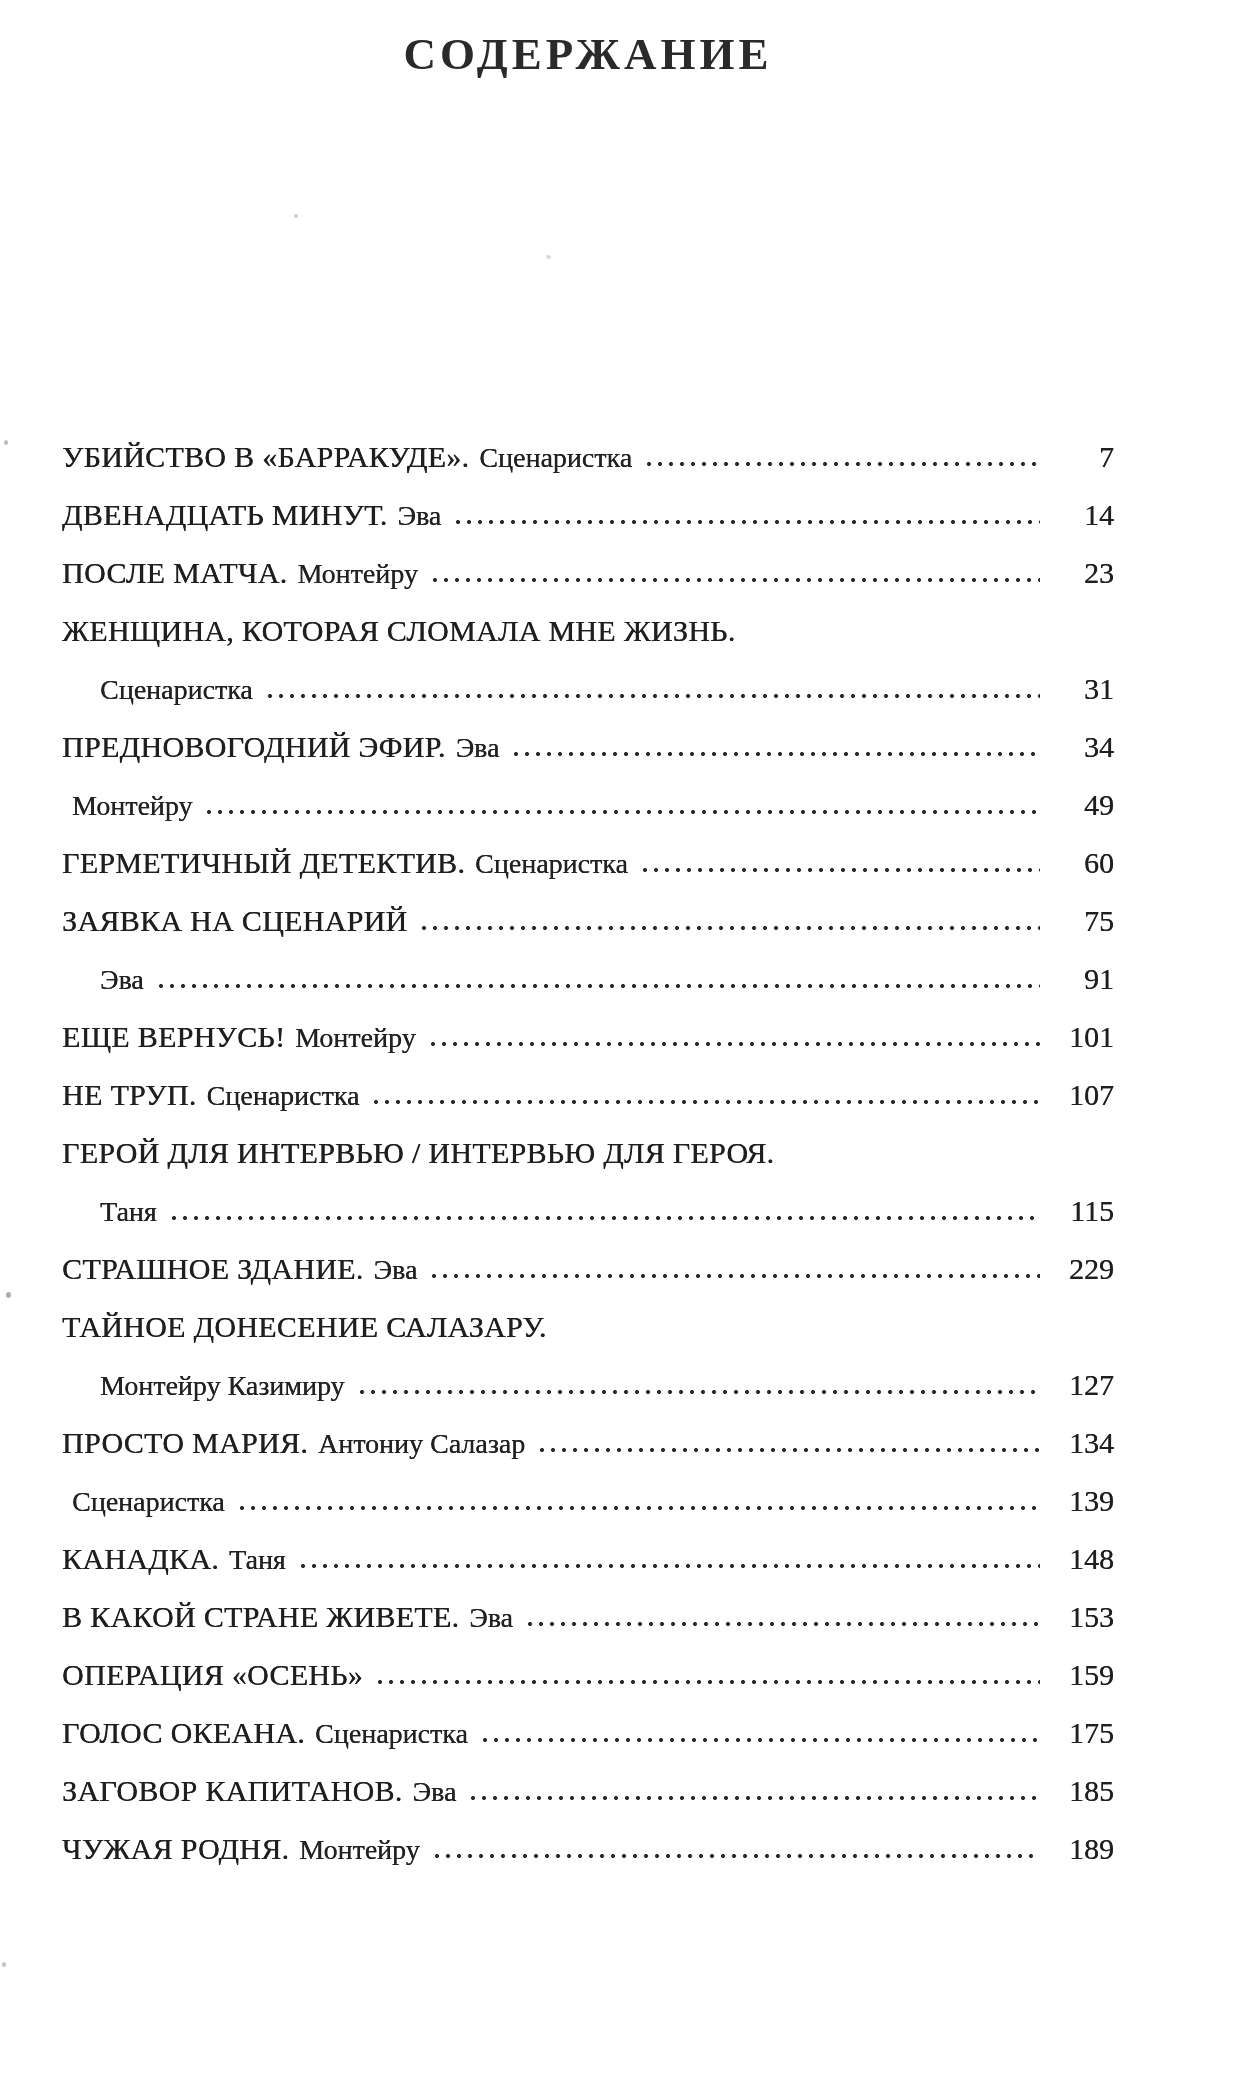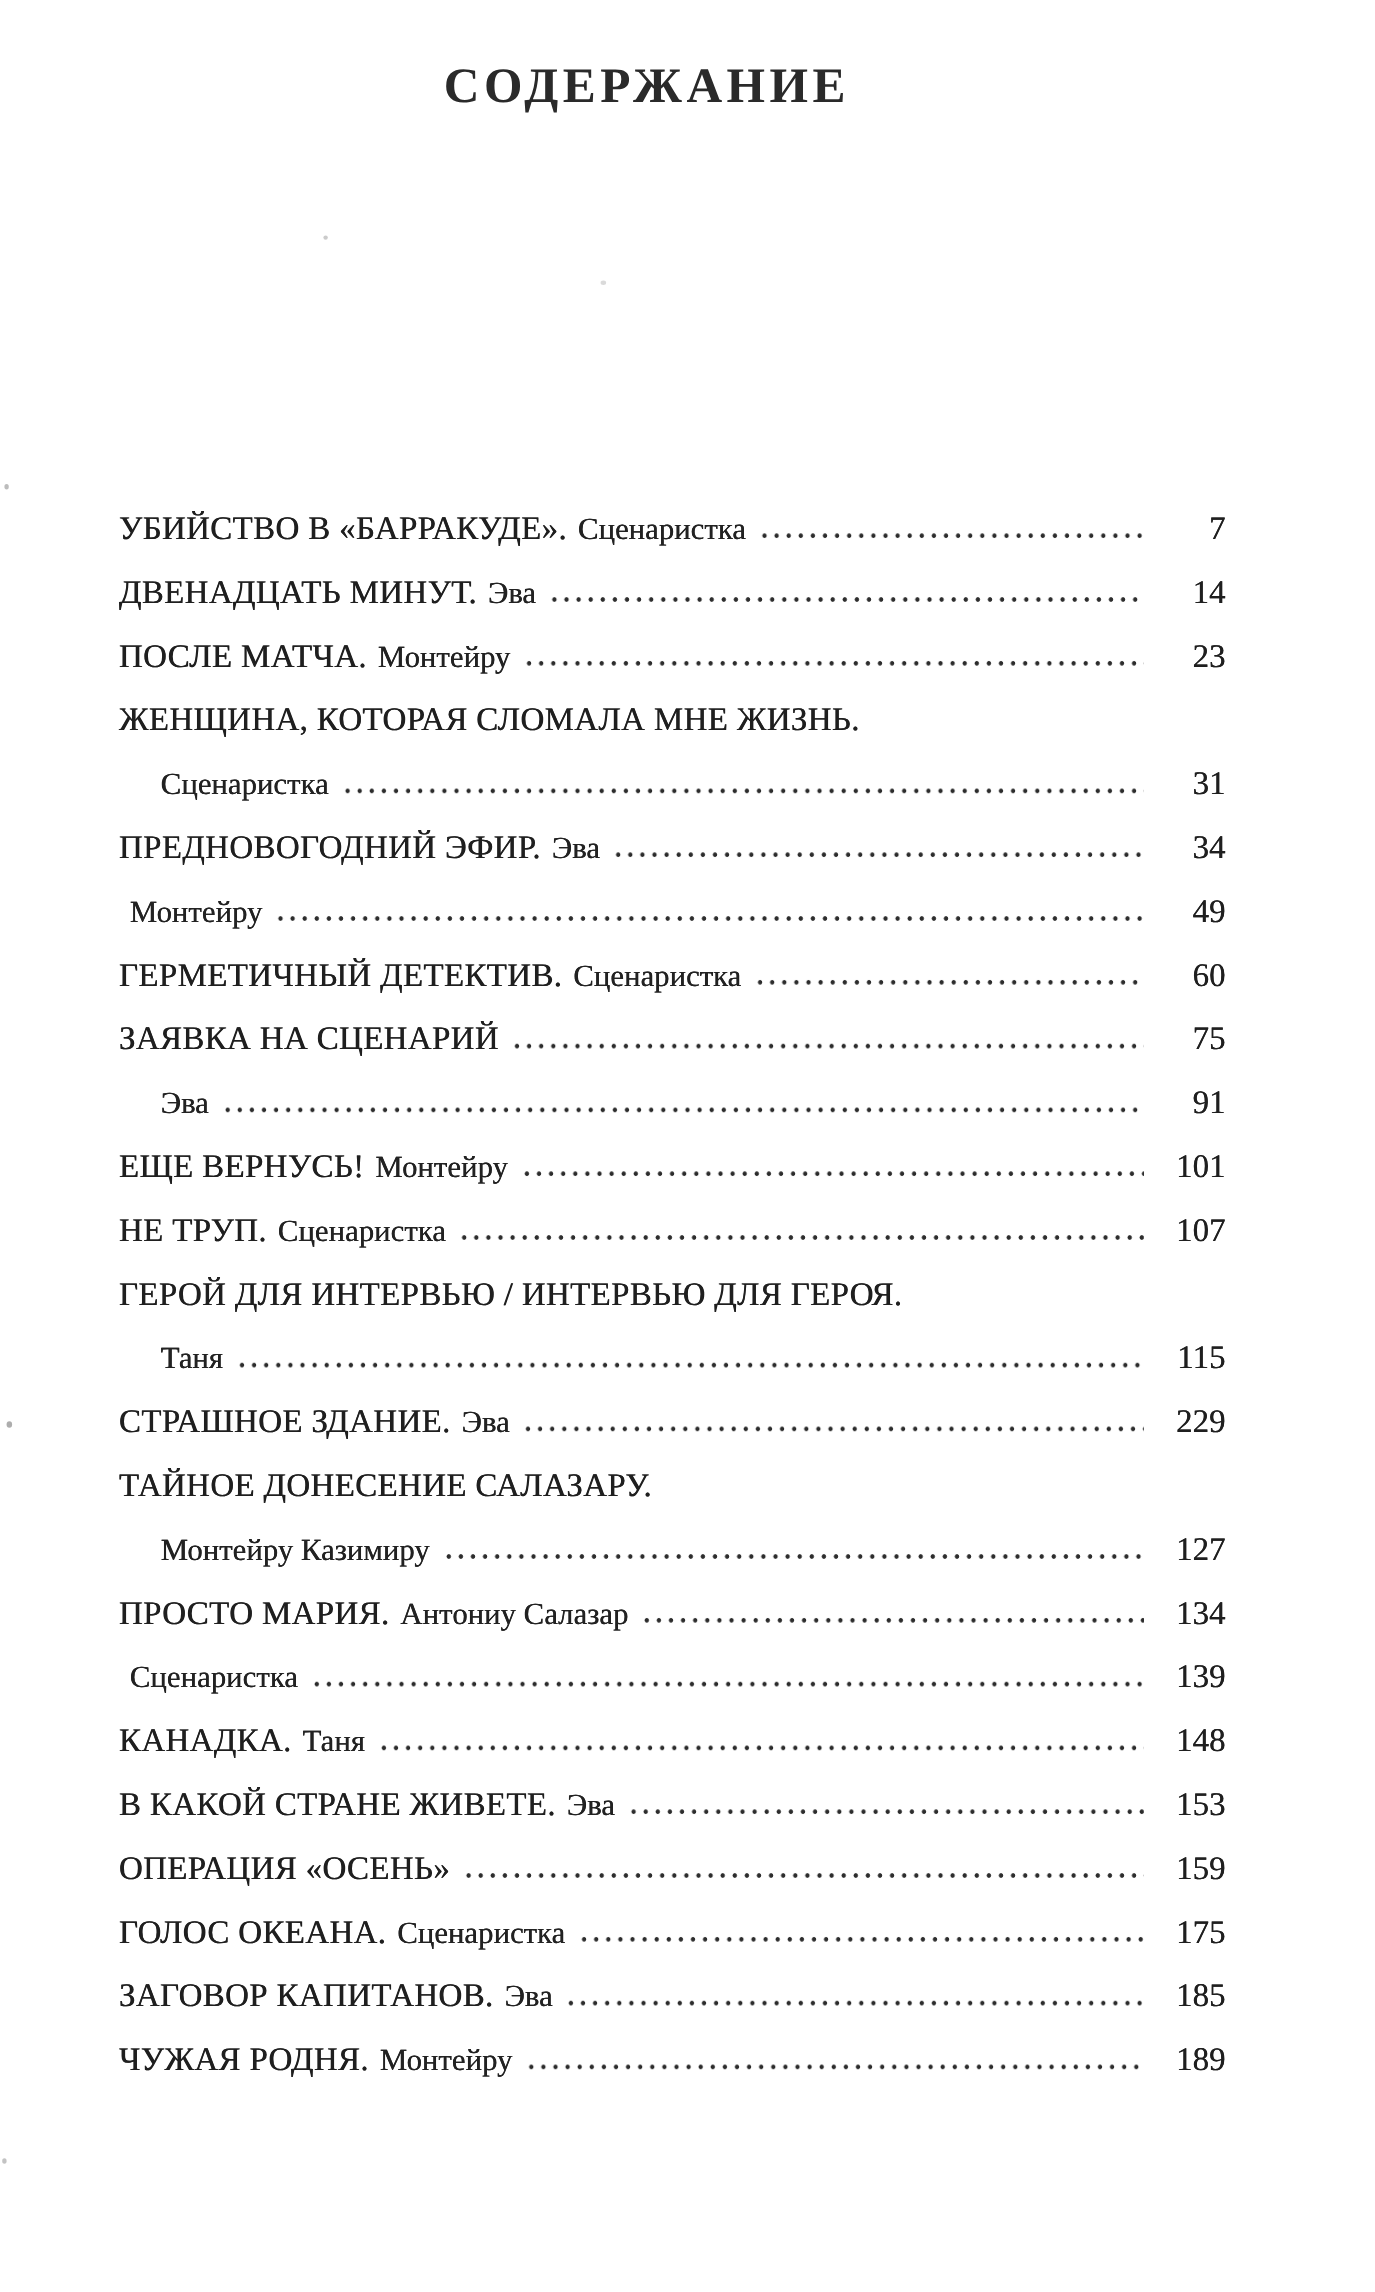--- a/index.html
+++ b/index.html
@@ -12,42 +12,41 @@
     height: 2084px;
     overflow: hidden;
     position: relative;
     font-family: "Liberation Serif", "DejaVu Serif", serif;
     color: #222222;
   }
   .page {
     box-sizing: border-box;
     width: 1250px;
     height: 2084px;
-    padding: 52px 136px 0 62px;
+    padding: 28px 136px 0 62px;
     position: relative;
   }
   .page-title {
     margin: 0;
     text-align: center;
     font-size: 45px;
     font-weight: 700;
     letter-spacing: 4px;
     color: #2a2a2a;
     white-space: nowrap;
   }
   .toc {
     margin-top: 348px;
   }
   .toc-row {
     display: flex;
     align-items: baseline;
     height: 58px;
     line-height: 58px;
     white-space: nowrap;
-    margin-left: 46px;
   }
   .toc-row.indent {
     padding-left: 38px;
   }
   .entry-title {
     font-size: 30px;
     color: #1f1f1f;
     text-shadow: 0.35px 0 0 #1f1f1f;
     letter-spacing: 0.3px;
   }

